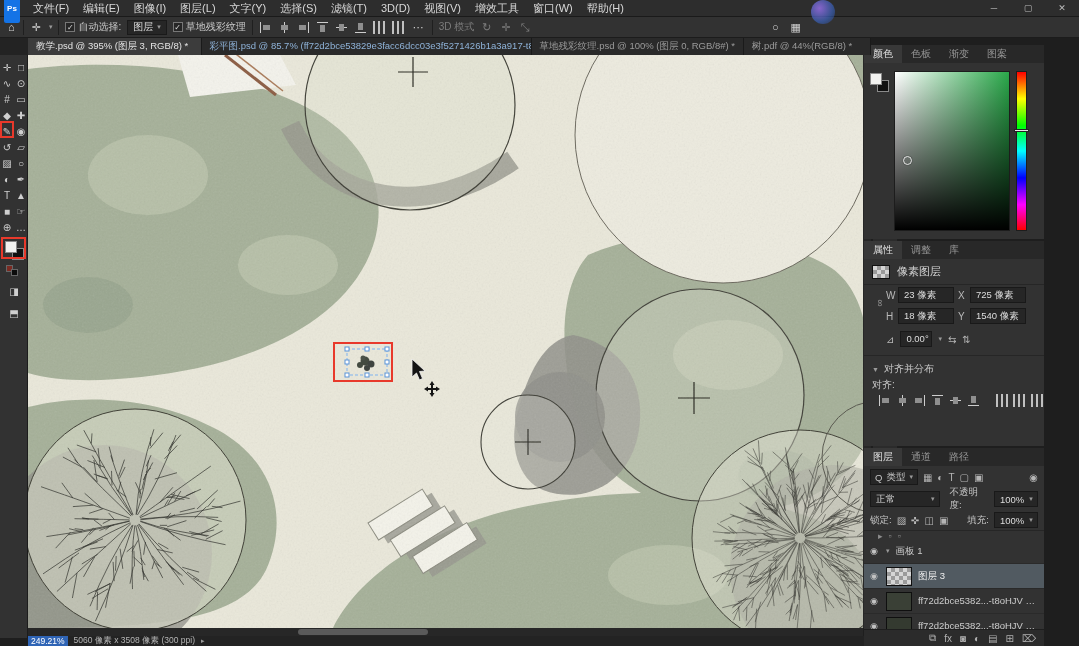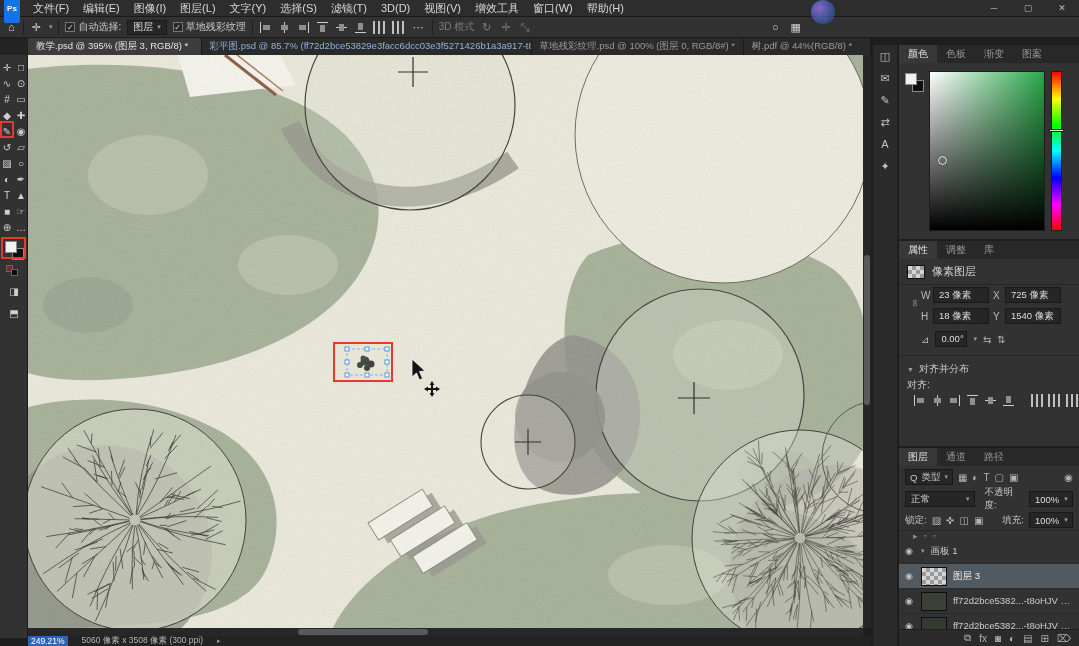--- a/index.html
+++ b/index.html
@@ -71,31 +71,31 @@
   .tool-extra{position:absolute;left:0;top:228px;width:28px;display:flex;flex-direction:column;align-items:center;gap:6px;}
   .hl{position:absolute;border:2px solid #e8392b;pointer-events:none;z-index:50;}
 
   
   #canvas-wrap{position:absolute;left:28px;top:55px;width:843px;height:573px;background:#454545;overflow:hidden;}
   #hscroll{position:absolute;left:28px;top:628px;width:835px;height:8px;background:#272727;}
   #hscroll .thumb{position:absolute;left:270px;top:1px;width:130px;height:6px;background:#5a5a5a;border-radius:3px;}
   #vscroll{position:absolute;left:863px;top:55px;width:8px;height:573px;background:#272727;}
   #vscroll .thumb{position:absolute;left:1px;top:200px;width:6px;height:150px;background:#5a5a5a;border-radius:3px;}
   #statusbar{position:absolute;left:28px;top:636px;width:843px;height:10px;background:#232323;
-    display:flex;align-items:center;font-size:8.5px;gap:14px;}
+    display:flex;align-items:center;font-size:8.5px;gap:6px;}
   .zoom-val{background:#2f64b5;color:#fff;padding:0 3px;height:10px;line-height:10px;}
   .status-dims{color:#b5b5b5;}
 
   
   #side-strip{position:absolute;left:873px;top:45px;width:24px;height:601px;background:#2b2b2b;z-index:26;}
   .strip-icon{width:24px;height:22px;display:flex;align-items:center;justify-content:center;
     color:#c2c2c2;font-size:11px;}
 
   
-  .panel{position:absolute;left:899px;width:180px;background:#323232;z-index:26;}
+  .panel{position:absolute;left:864px;width:180px;background:#323232;z-index:26;}
   #panel-color{top:45px;height:194px;}
   #panel-props{top:241px;height:205px;}
   #panel-layers{top:448px;height:198px;}
   .panel-tabs{height:18px;background:#282828;display:flex;font-size:10px;}
   .ptab{padding:0 9px;line-height:18px;color:#979797;}
   .ptab.active{background:#383838;color:#e2e2e2;}
   .panel-body{position:relative;height:calc(100% - 18px);}
 
   
   #color-field{position:absolute;left:30px;top:8px;width:116px;height:160px;

